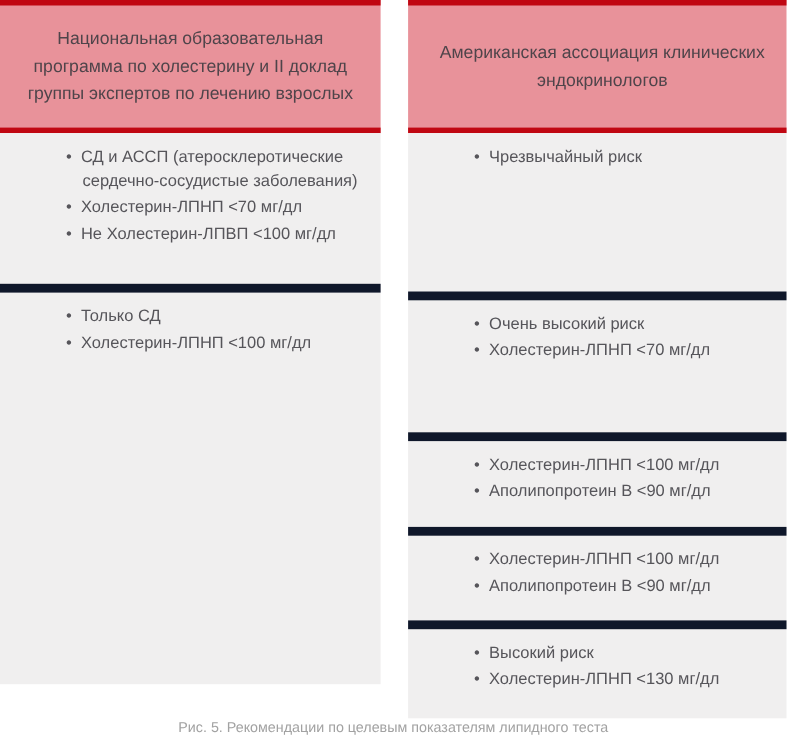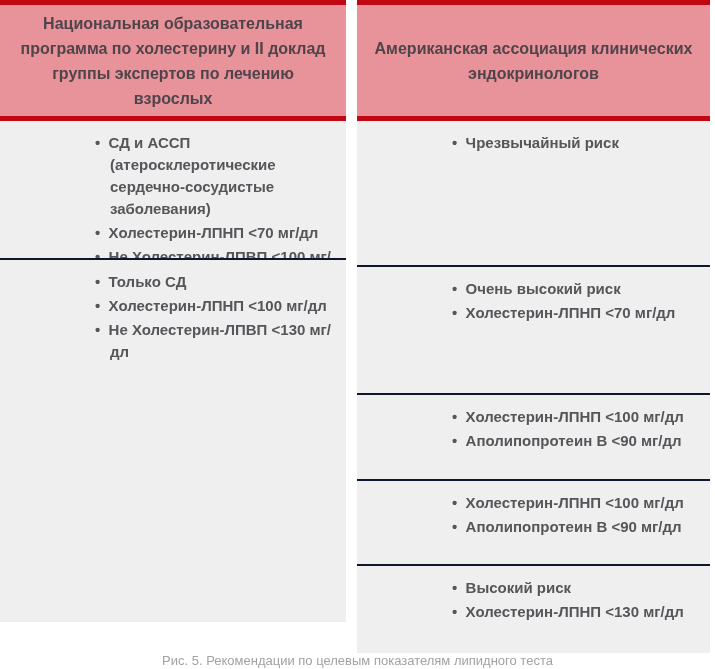--- a/index.html
+++ b/index.html
@@ -5,22 +5,21 @@
   html, body { margin:0; padding:0; }
   body {
     width:715px; height:669px;
     background:#ffffff;
     font-family:"Liberation Sans", sans-serif;
     overflow:hidden;
   }
   .columns {
     display:grid;
     grid-template-columns:346px 353px;
-    column-gap:11px;
-    font-weight:bold;
+    column-gap:25px;
   }
   .col { display:flex; flex-direction:column; }
   .hdr {
     height:121px;
     box-sizing:border-box;
     border-top:5px solid #c00712;
     border-bottom:5px solid #c00712;
     background:#e8929a;
     color:#4f444a;
     display:flex; align-items:center; justify-content:center;
@@ -28,24 +27,24 @@
     font-size:16px;
     line-height:25px;
     padding:0 16px;
   }
   .sec {
     background:#f0efef;
     box-sizing:border-box;
     padding:9px 8px 6px 0;
     overflow:hidden;
   }
-  .sec.divided { border-top:2px solid #0f172a; }
+  .sec.divided { border-top:8px solid #0f172a; }
   ul.blist {
     margin:0;
-    padding:0 0 0 95px;
+    padding:0 0 0 60px;
     list-style:none;
     color:#56555a;
     font-size:15px;
     line-height:22px;
   }
   ul.blist li {
     padding-left:15px;
     text-indent:-15px;
     margin:2px 0;
   }
@@ -70,21 +69,20 @@
         <ul class="blist">
           <li>СД и АССП (атеросклеротические сердечно-сосудистые заболевания)</li>
           <li>Холестерин-ЛПНП &lt;70 мг/дл</li>
           <li>Не Холестерин-ЛПВП &lt;100 мг/дл</li>
         </ul>
       </div>
       <div class="sec divided" style="height:364px">
         <ul class="blist">
           <li>Только СД</li>
           <li>Холестерин-ЛПНП &lt;100 мг/дл</li>
-          <li>Не Холестерин-ЛПВП &lt;130 мг/дл</li>
         </ul>
       </div>
     </div>
 
     <div class="col">
       <div class="hdr">
         <span>Американская ассоциация клинических эндокринологов</span>
       </div>
       <div class="sec" style="height:144px">
         <ul class="blist">

